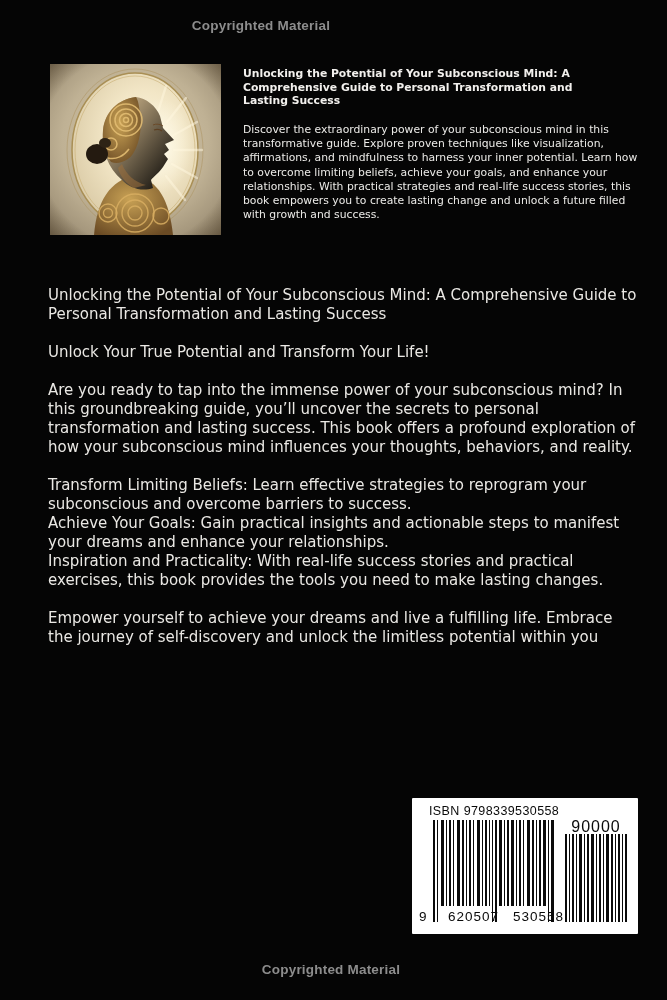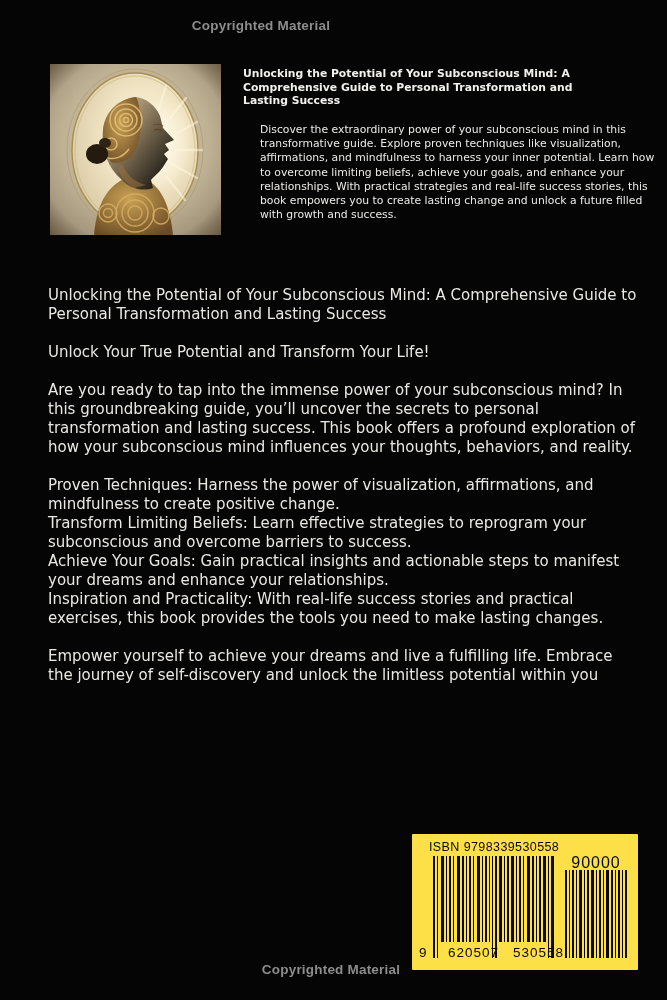--- a/index.html
+++ b/index.html
@@ -28,37 +28,37 @@
   
   #artwork{
     position:absolute;left:50px;top:64px;
     width:171px;height:171px;display:block;
   }
   #header-title{
     position:absolute;left:243px;top:67px;width:372px;
     color:#f2f0ed;font-weight:bold;font-size:10.8px;line-height:13.6px;
   }
   #header-desc{
-    position:absolute;left:260px;top:123px;width:402px;
+    position:absolute;left:243px;top:123px;width:402px;
     color:#ecebe8;font-size:10.8px;line-height:14.2px;font-weight:500;
   }
 
   
   #body-col{
     position:absolute;left:48px;top:286px;width:590px;
     color:#eae8e4;font-size:15px;line-height:19px;
   }
   #body-col .para{margin:0 0 19px 0;}
   #body-col .feature{margin:0;}
   #body-col .features-group{margin:0 0 19px 0;}
 
   
   #barcode-box{
-    position:absolute;left:412px;top:834px;width:226px;height:136px;
-    background:#fde047;border-radius:1px;
+    position:absolute;left:412px;top:798px;width:226px;height:136px;
+    background:#ffffff;border-radius:1px;
     font-family:"Liberation Sans",sans-serif;color:#0a0a0a;
   }
   #barcode-isbn{
     position:absolute;left:17px;top:6px;
     font-size:12.5px;letter-spacing:.4px;font-weight:500;
   }
   #barcode-main{position:absolute;left:21px;top:22px;}
   #barcode-digits{
     position:absolute;left:0;top:111px;width:160px;height:16px;
     font-size:13.5px;
@@ -162,21 +162,20 @@
 
   <div id="header-title">Unlocking the Potential of Your Subconscious Mind: A Comprehensive Guide to Personal Transformation and Lasting Success</div>
 
   <div id="header-desc">Discover the extraordinary power of your subconscious mind in this transformative guide. Explore proven techniques like visualization, affirmations, and mindfulness to harness your inner potential. Learn how to overcome limiting beliefs, achieve your goals, and enhance your relationships. With practical strategies and real-life success stories, this book empowers you to create lasting change and unlock a future filled with growth and success.</div>
 
   <div id="body-col">
     <div class="para">Unlocking the Potential of Your Subconscious Mind: A Comprehensive Guide to Personal Transformation and Lasting Success</div>
     <div class="para">Unlock Your True Potential and Transform Your Life!</div>
     <div class="para">Are you ready to tap into the immense power of your subconscious mind? In this groundbreaking guide, you’ll uncover the secrets to personal transformation and lasting success. This book offers a profound exploration of how your subconscious mind influences your thoughts, behaviors, and reality.</div>
     <div class="features-group">
-      <div class="feature">Proven Techniques: Harness the power of visualization, affirmations, and mindfulness to create positive change.</div>
       <div class="feature">Transform Limiting Beliefs: Learn effective strategies to reprogram your subconscious and overcome barriers to success.</div>
       <div class="feature">Achieve Your Goals: Gain practical insights and actionable steps to manifest your dreams and enhance your relationships.</div>
       <div class="feature">Inspiration and Practicality: With real-life success stories and practical exercises, this book provides the tools you need to make lasting changes.</div>
     </div>
     <div class="para">Empower yourself to achieve your dreams and live a fulfilling life. Embrace the journey of self-discovery and unlock the limitless potential within you</div>
   </div>
 
   <div id="barcode-box">
     <div id="barcode-isbn">ISBN 9798339530558</div>
 

